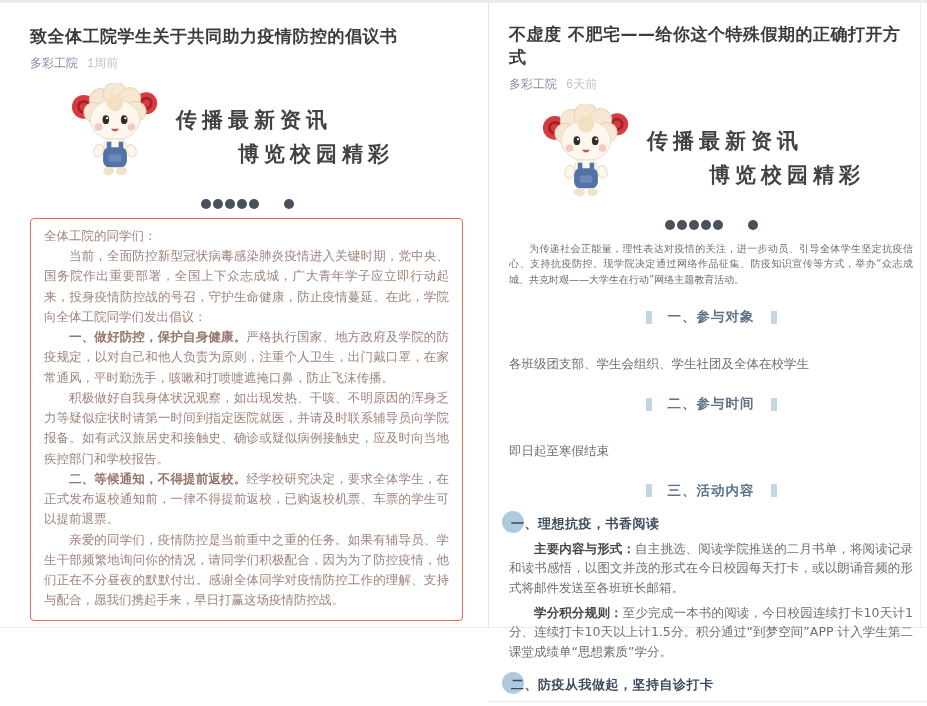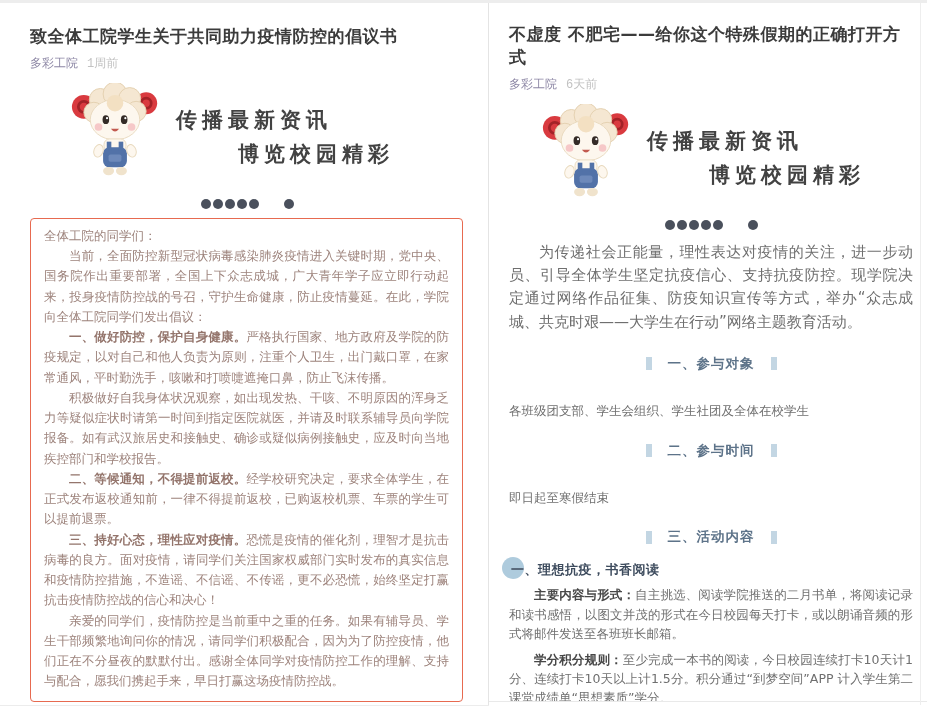--- a/index.html
+++ b/index.html
@@ -2,21 +2,21 @@
 <html><head>
 <meta charset="utf-8">
 <style>
   * { box-sizing: border-box; margin: 0; padding: 0; }
   html,body { background:#fff; }
   body {
     width:927px; height:706px; overflow:hidden; position:relative;
     font-family:"DejaVu Sans","Liberation Sans",sans-serif;
   }
   .page {
-    display:flex; width:927px; height:706px; background:#fff;
+    display:flex; width:927px; height:628px; background:#fff;
     border-top:3px solid #ededed; border-bottom:1px solid #ececec;
   }
   .col { position:relative; }
   .col-left  { width:488px; padding:16px 24px 0 30px; }
   .col-right { width:439px; padding:14px 14px 0 20px; border-left:1px solid #e4e4e4; }
   .col-right::after { content:""; position:absolute; top:0; bottom:0; right:6px; border-right:1px solid #eeeeee; }
 
   .article-title {
     font-size:17px; font-weight:600; color:#3b3b3b; line-height:1.35;
     margin:6px 0 7px; letter-spacing:.5px;
@@ -37,21 +37,21 @@
   .letter-box {
     border:1px solid #e76a50; border-radius:4px;
     padding:7px 13px 9px; margin-right:1px;
     font-size:12.5px; line-height:1.62; color:#9d837c; text-align:justify;
   }
   .letter-box p { margin:0; }
   .letter-box p.ind { text-indent:2em; }
   .letter-box b { font-weight:700; color:#94756c; }
 
   .intro {
-    font-size:15px; color:#6f6f6f; line-height:1.55; text-align:justify;
+    font-size:10px; color:#6f6f6f; line-height:1.55; text-align:justify;
     text-indent:2em; margin-top:8px;
   }
   .sec-heading {
     display:flex; justify-content:center; align-items:center; gap:16px;
     margin-top:21px; font-size:13.5px; font-weight:700; color:#5d7389; letter-spacing:1px;
   }
   .bar { width:6px; height:13px; background:#c3d6e3; flex:0 0 auto; }
   .sec-body { font-size:12.5px; color:#6f6f6f; margin-top:29px; line-height:1.5; }
 
   .act { margin-top:15px; }
@@ -122,21 +122,20 @@
         <span class="dot"></span>
         <span class="dot dot-last"></span>
     </div>
 
     <div class="letter-box">
       <p>全体工院的同学们：</p>
       <p class="ind"><b></b><span>当前，全面防控新型冠状病毒感染肺炎疫情进入关键时期，党中央、国务院作出重要部署，全国上下众志成城，广大青年学子应立即行动起来，投身疫情防控战的号召，守护生命健康，防止疫情蔓延。在此，学院向全体工院同学们发出倡议：</span></p>
       <p class="ind"><b>一、做好防控，保护自身健康。</b><span>严格执行国家、地方政府及学院的防疫规定，以对自己和他人负责为原则，注重个人卫生，出门戴口罩，在家常通风，平时勤洗手，咳嗽和打喷嚏遮掩口鼻，防止飞沫传播。</span></p>
       <p class="ind"><b></b><span>积极做好自我身体状况观察，如出现发热、干咳、不明原因的浑身乏力等疑似症状时请第一时间到指定医院就医，并请及时联系辅导员向学院报备。如有武汉旅居史和接触史、确诊或疑似病例接触史，应及时向当地疾控部门和学校报告。</span></p>
       <p class="ind"><b>二、等候通知，不得提前返校。</b><span>经学校研究决定，要求全体学生，在正式发布返校通知前，一律不得提前返校，已购返校机票、车票的学生可以提前退票。</span></p>
-      <p class="ind"><b>三、持好心态，理性应对疫情。</b><span>恐慌是疫情的催化剂，理智才是抗击病毒的良方。面对疫情，请同学们关注国家权威部门实时发布的真实信息和疫情防控措施，不造谣、不信谣、不传谣，更不必恐慌，始终坚定打赢抗击疫情防控战的信心和决心！</span></p>
       <p class="ind"><b></b><span>亲爱的同学们，疫情防控是当前重中之重的任务。如果有辅导员、学生干部频繁地询问你的情况，请同学们积极配合，因为为了防控疫情，他们正在不分昼夜的默默付出。感谢全体同学对疫情防控工作的理解、支持与配合，愿我们携起手来，早日打赢这场疫情防控战。</span></p>
 
     </div>
 
   </div>
 
   <div class="col col-right">
     <h1 class="article-title">不虚度 不肥宅——给你这个特殊假期的正确打开方式</h1>
     <div class="byline">
       <span class="author">多彩工院</span><span class="time">6天前</span>

